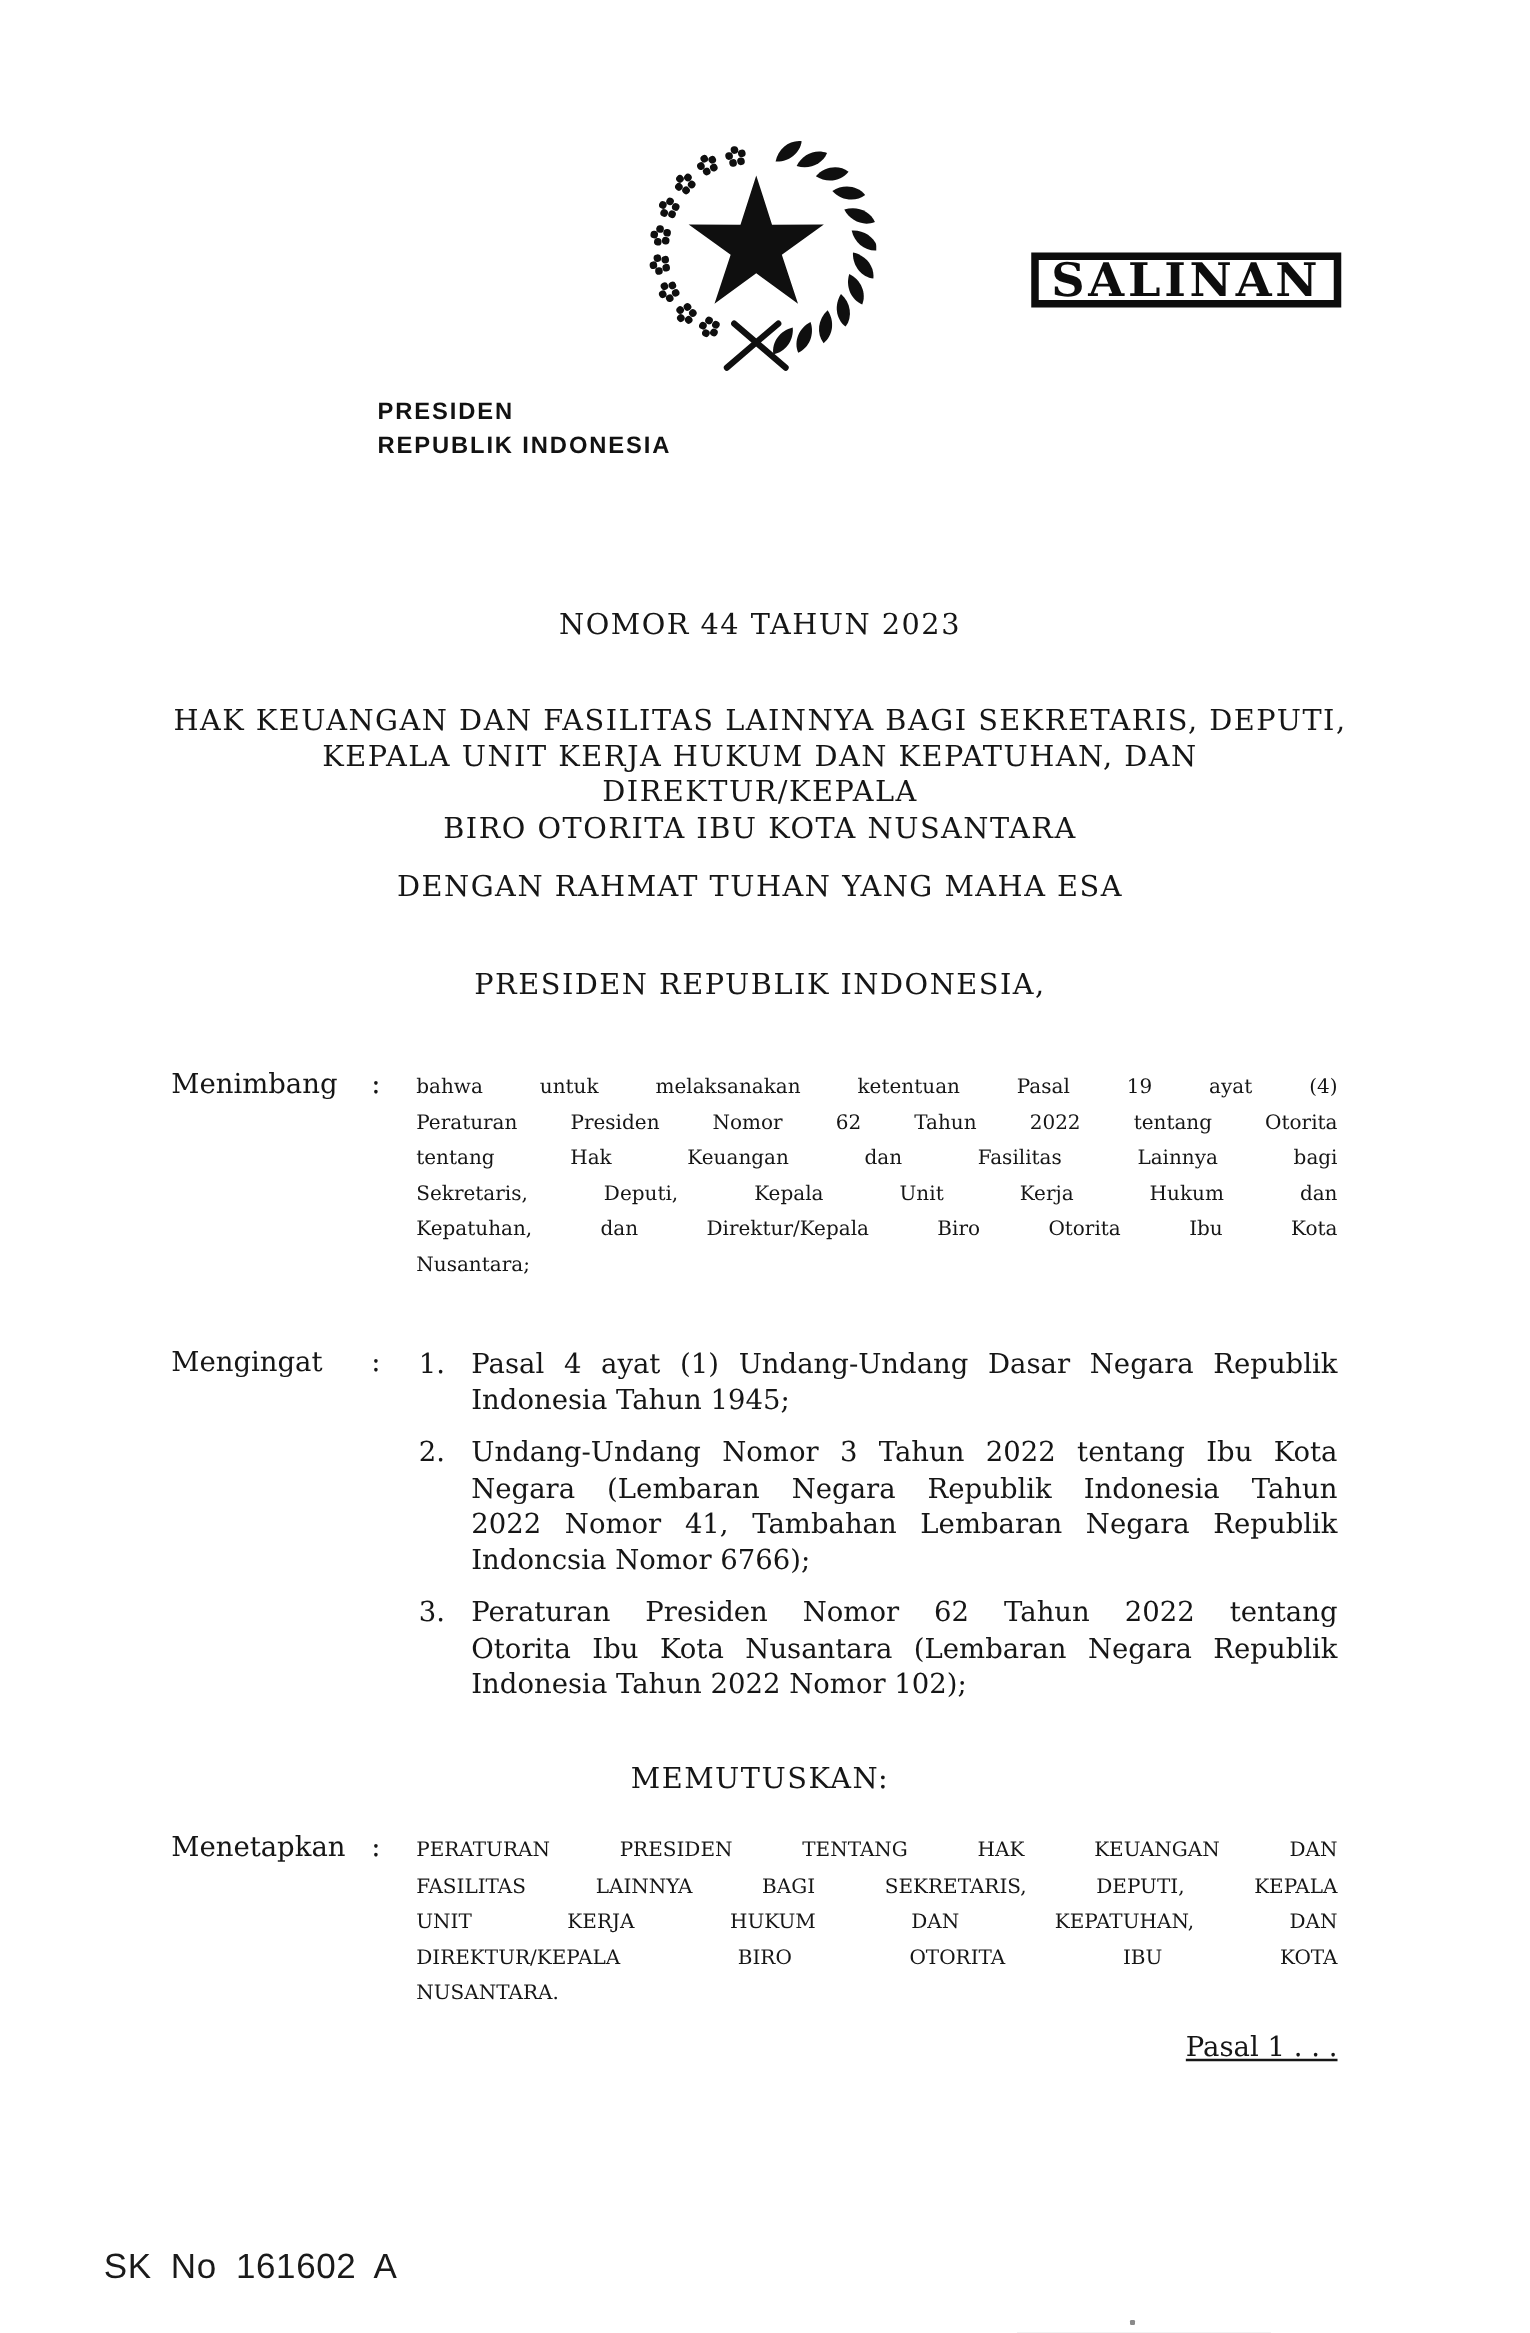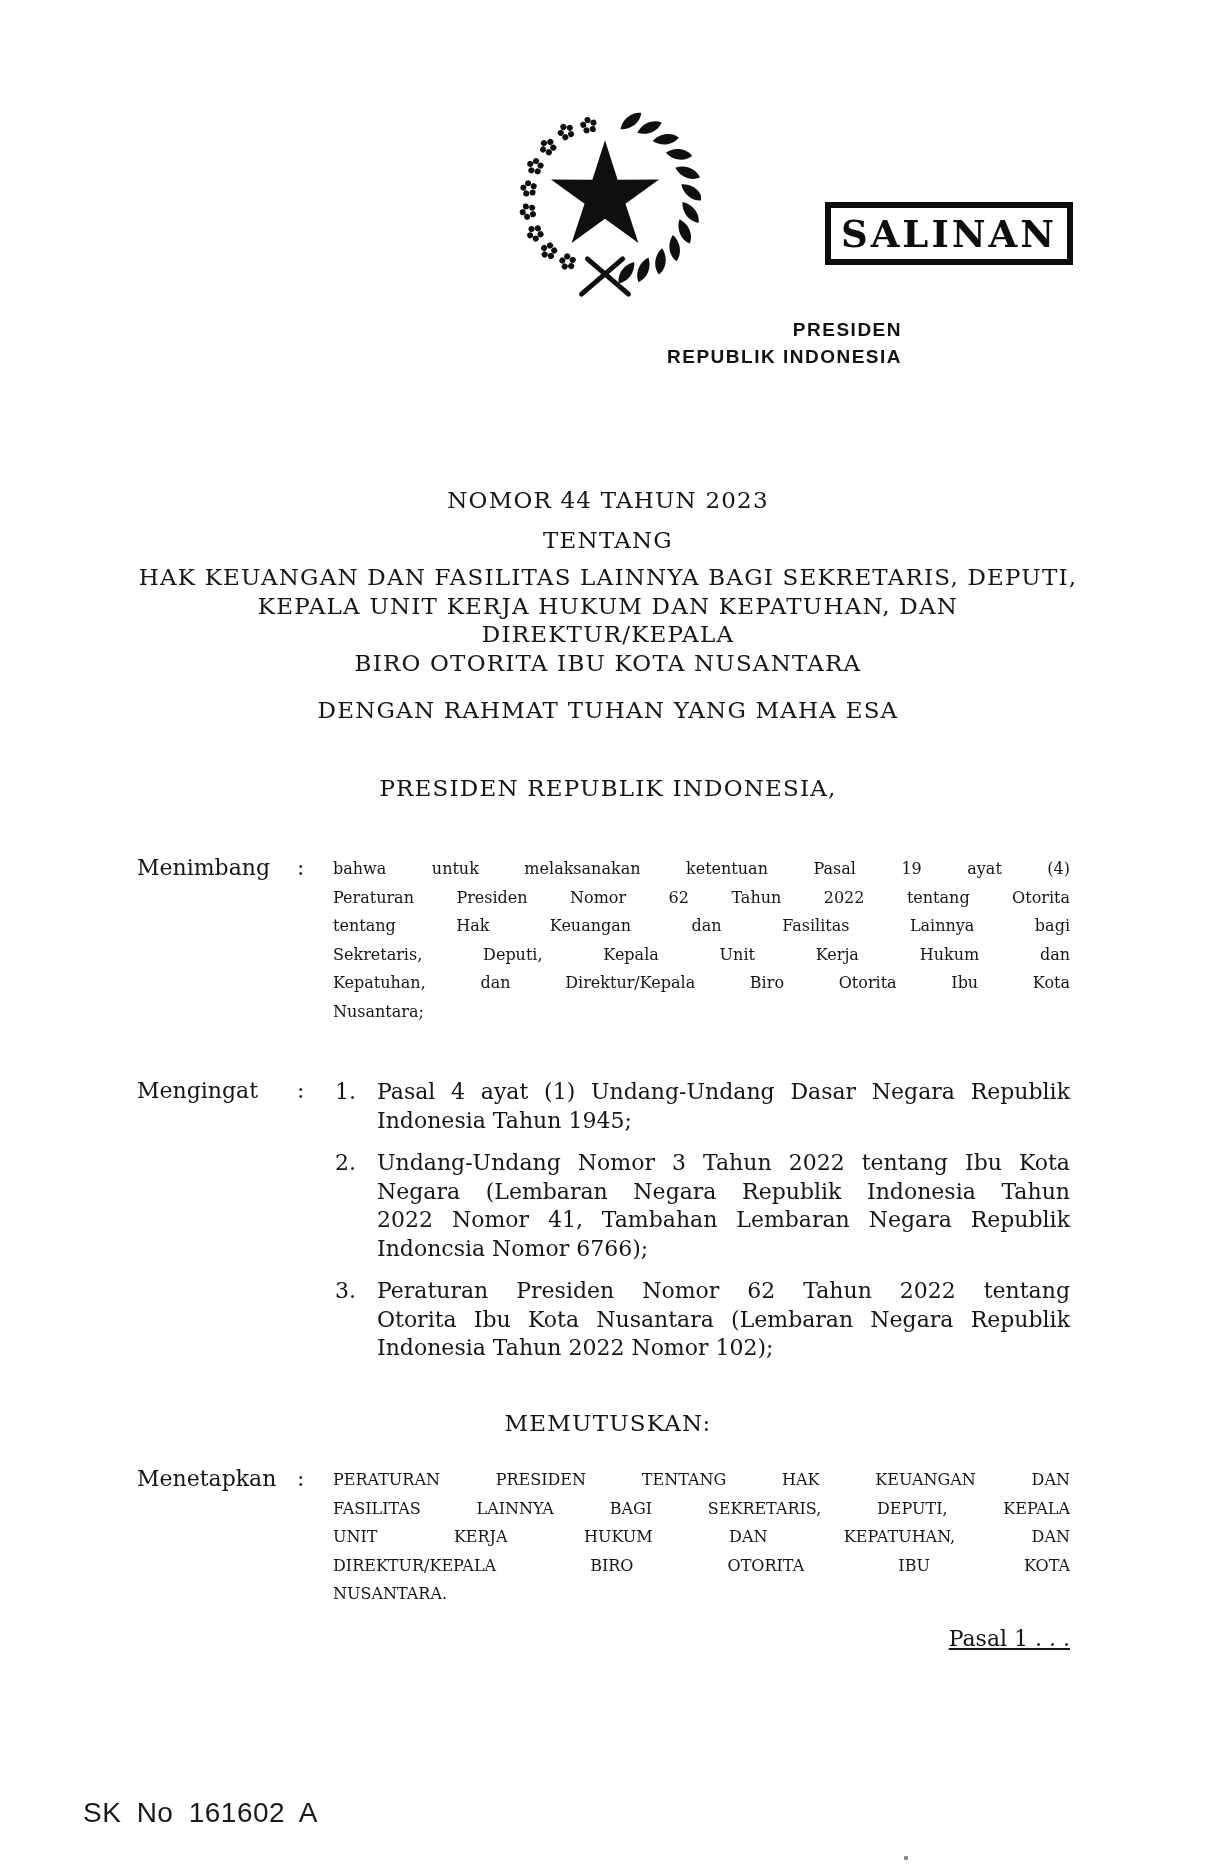--- a/index.html
+++ b/index.html
@@ -11,27 +11,27 @@
     font-family:"DejaVu Serif","Liberation Serif",serif;
     color:#161616;
     overflow:hidden;
     margin:0 auto;
   }
   .abs { position:absolute; }
 
   
   .org-name {
     left:302px; top:316px; width:600px;
-    text-align:right;
+    text-align:left;
     font-family:"Liberation Sans","DejaVu Sans",sans-serif;
     font-weight:bold; font-size:19px; line-height:27px;
     letter-spacing:1.5px; color:#121212;
   }
   .stamp-box {
-    left:825px; top:202px; width:248px; height:63px;
+    left:825px; top:202px; width:248px; height:44px;
     border:6px solid #0d0d0d;
     display:flex; align-items:center; justify-content:center;
   }
   .stamp-text {
     font-weight:bold; font-size:37px; letter-spacing:3px; color:#0d0d0d;
   }
 
   
   .center-line { left:136px; width:944px; text-align:center; }
   .t-main  { font-size:23px; letter-spacing:1.2px; }
@@ -112,21 +112,20 @@
   <div class="abs org-name">
     <div>PRESIDEN</div>
     <div>REPUBLIK INDONESIA</div>
   </div>
 
   <div class="abs stamp-box">
     <span class="stamp-text">SALINAN</span>
   </div>
 
   <div class="abs center-line t-main" style="top:487px;">NOMOR 44 TAHUN 2023</div>
-  <div class="abs center-line t-main" style="top:527px;">TENTANG</div>
   <div class="abs center-line t-sub" style="top:563px;">
     <div>HAK KEUANGAN DAN FASILITAS LAINNYA BAGI SEKRETARIS, DEPUTI,</div>
     <div>KEPALA UNIT KERJA HUKUM DAN KEPATUHAN, DAN DIREKTUR/KEPALA</div>
     <div>BIRO OTORITA IBU KOTA NUSANTARA</div>
   </div>
 
   <div class="abs center-line t-main" style="top:697px;">DENGAN RAHMAT TUHAN YANG MAHA ESA</div>
   <div class="abs center-line t-main" style="top:775px;">PRESIDEN REPUBLIK INDONESIA,</div>
 
   <div class="abs row-label" style="top:855px;">Menimbang</div>

